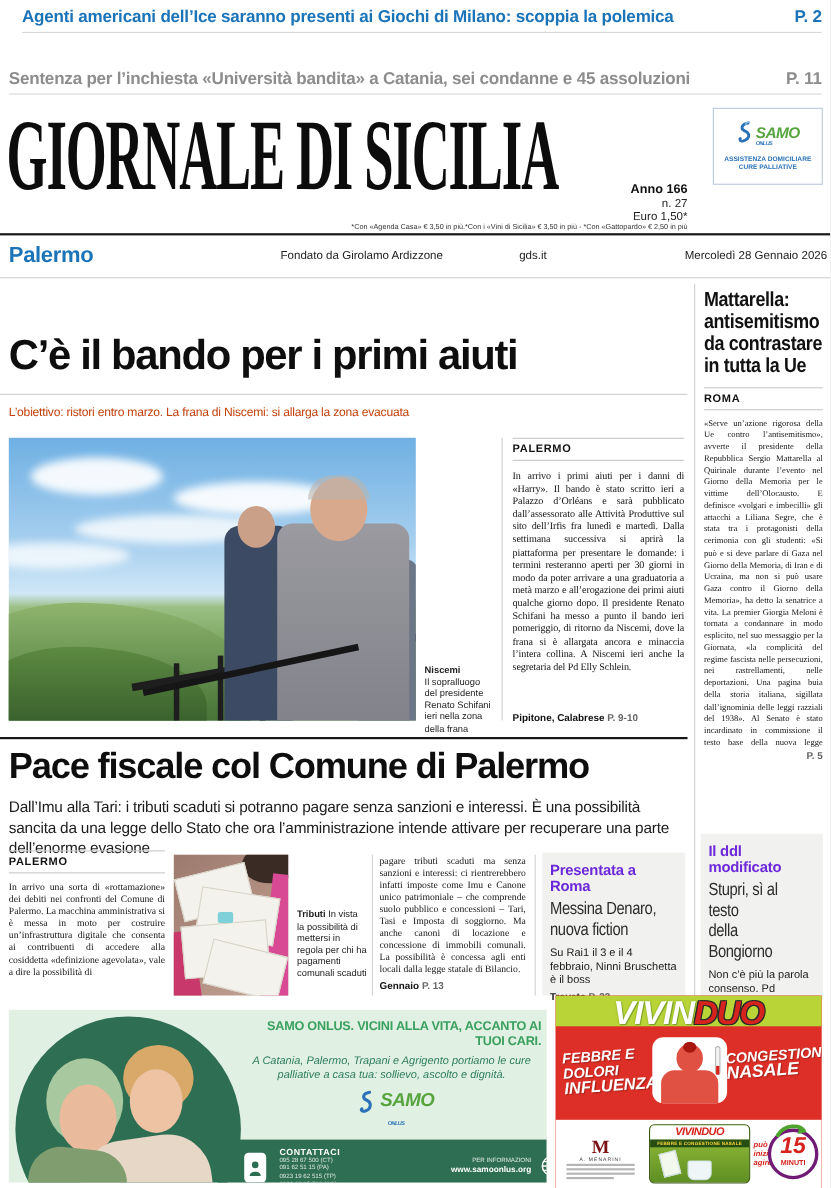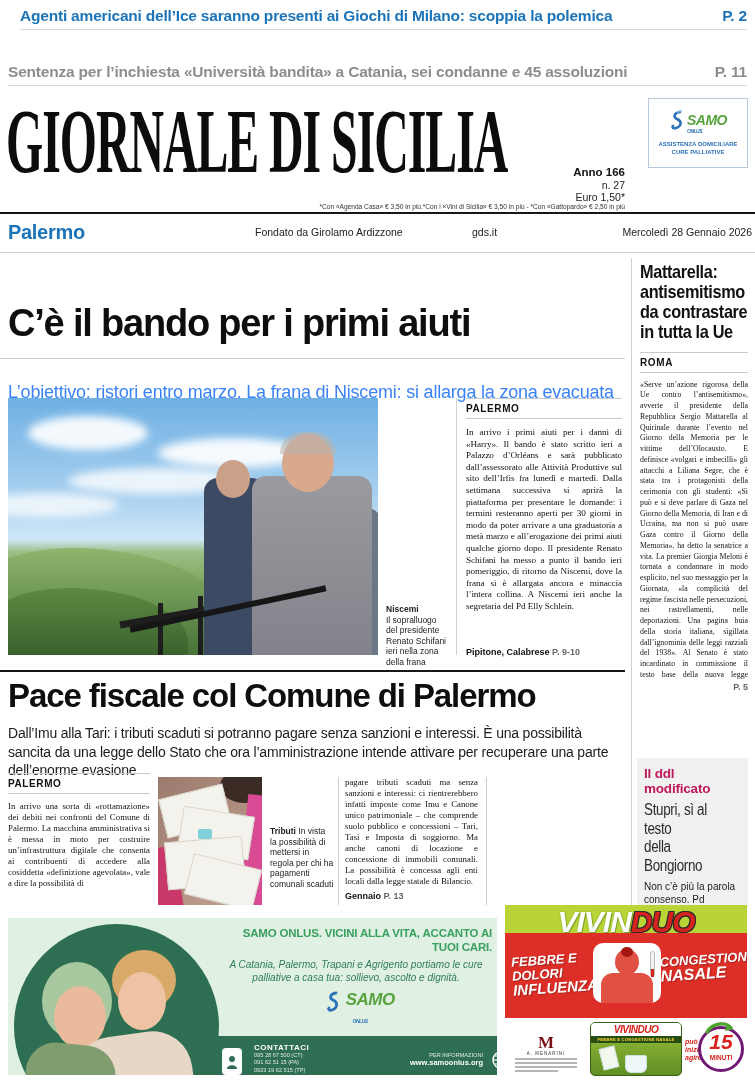--- a/index.html
+++ b/index.html
@@ -39,21 +39,21 @@
 
   
   .folio { position:absolute; left:0; right:0; top:214px; height:38px; }
   .folio .edition { position:absolute; left:8px; top:7px; font-size:20px; font-weight:bold; color:#1b74b8; letter-spacing:-0.3px; }
   .folio .founded { position:absolute; left:255px; top:12px; font-size:10.5px; color:#222; }
   .folio .site { position:absolute; left:472px; top:12px; font-size:10.5px; color:#222; cursor:pointer; }
   .folio .date { position:absolute; right:3px; top:12px; font-size:10.5px; color:#222; white-space:nowrap; }
 
   
   .lead-h { position:absolute; left:8px; font-size:38px; line-height:43px; font-weight:bold; letter-spacing:-1.2px; color:#0e0e0e; cursor:pointer; }
-  .lead-sub { position:absolute; left:8px; top:382px; font-size:18px; font-weight:400; color:#3b82f6; letter-spacing:-0.2px; }
+  .lead-sub { position:absolute; left:8px; top:369px; font-size:11px; font-weight:400; color:#c2410c; letter-spacing:-0.2px; }
 
   .photo1 { position:absolute; left:8px; top:398px; width:370px; height:257px; overflow:hidden; background:linear-gradient(#6fb0e3 0%, #a8d0ef 38%, #cfe7f7 55%, #9bbf85 60%, #77a258 75%, #4a7a3a 100%); }
   .cloud { position:absolute; background:#fff; border-radius:50%; filter:blur(4px); opacity:.92; }
   .hill { position:absolute; background:linear-gradient(#8fb56e,#3e6b31); border-radius:40% 60% 0 0; }
   .railing { position:absolute; background:#1e1e1e; }
   .person { position:absolute; border-radius:14px 14px 0 0; }
   .head { position:absolute; border-radius:50%; }
   .cap1 { position:absolute; left:386px; top:604px; width:64px; font-size:8.5px; line-height:10.5px; color:#222; }
   .cap-t { font-weight:bold; }
 
@@ -67,21 +67,21 @@
 
   
   .rcol { position:absolute; left:640px; width:108px; }
   .rcol-h { font-size:18.5px; line-height:19.5px; font-weight:bold; letter-spacing:-0.4px;
     transform:scaleX(0.88); transform-origin:left top; white-space:nowrap; cursor:pointer; }
   .rcol-sub { font-size:10.5px; line-height:13px; color:#111; }
   .rcol-body { font-size:7.8px; line-height:10.75px; }
   .pgref { font-size:9px; font-weight:bold; color:#666; text-align:right; }
 
   .teaser-box { position:absolute; background:#f1f1ef; padding:8px 7px; }
-  .tb-kicker { color:#be185d; font-weight:bold; font-size:13.5px; letter-spacing:-0.2px; }
+  .tb-kicker { color:#6d28d9; font-weight:bold; font-size:13.5px; letter-spacing:-0.2px; }
   .tb-h { font-weight:400; color:#2c2c2c; font-size:16px; line-height:18.5px; letter-spacing:-0.4px;
     transform:scaleX(0.84); transform-origin:left top; margin-top:5px; cursor:pointer; }
   .tb-dek { font-size:10px; line-height:12.5px; color:#1a1a1a; margin-top:6px; }
 
   
   .h2-head { position:absolute; left:8px; top:677px; font-size:33px; font-weight:bold; letter-spacing:-1.1px; color:#0e0e0e; cursor:pointer; }
   .h2-sub { position:absolute; left:8px; top:724px; width:618px; font-size:14px; line-height:18.5px; font-weight:400; color:#1c1c1c; letter-spacing:-0.2px; }
   .s2-left { position:absolute; left:8px; top:773px; width:142px; }
   .s2-left .body-serif { margin-top:7px; font-size:8.8px; line-height:11px; }
   .photo2 { position:absolute; left:158px; top:777px; width:104px; height:128px; overflow:hidden; background:linear-gradient(135deg,#9c7a6e,#c4a494); }
@@ -262,20 +262,29 @@
 
   <div class="s2-mid">
     <div class="body-serif" style="height:112px; overflow:hidden;">pagare tributi scaduti ma senza sanzioni e interessi: ci rientrerebbero infatti imposte come Imu e Canone unico patrimoniale – che comprende suolo pubblico e concessioni – Tari, Tasi e Imposta di soggiorno. Ma anche canoni di locazione e concessione di immobili comunali. La possibilità è concessa agli enti locali dalla legge statale di Bilancio.</div>
     <div class="byline">
       <span>Gennaio</span> <span class="pg">P. 13</span>
     </div>
   </div>
 
   <div class="vline" style="left:486px; top:777px; height:128px;"></div>
 
+  <div class="teaser-box" style="left:493px; top:775px; width:130px; height:130px;">
+    <div class="tb-kicker">Presentata a Roma</div>
+    <div class="tb-h">Messina Denaro,</div>
+    <div class="tb-h" style="margin-top:0;">nuova fiction</div>
+    <div class="tb-dek">Su Rai1 il 3 e il 4 febbraio, Ninni Bruschetta è il boss</div>
+    <div class="byline">
+      <span>Trovato</span> <span class="pg">P. 22</span>
+    </div>
+  </div>
 
   <div class="ad-samo">
     <div class="samo-circle">
       <div class="head" style="left:28px; top:38px; width:70px; height:78px; background:#a8c8a0;"></div>
       <div class="head" style="left:40px; top:62px; width:52px; height:62px; background:#e9bb9c;"></div>
       <div class="head" style="left:98px; top:26px; width:64px; height:60px; background:#d9a96a;"></div>
       <div class="head" style="left:104px; top:48px; width:48px; height:58px; background:#eec3a4;"></div>
       <div style="position:absolute; left:60px; top:110px; width:120px; height:100px; background:#e6d7c6; border-radius:40px 40px 0 0; transform:rotate(-8deg);"></div>
       <div style="position:absolute; left:10px; top:120px; width:90px; height:90px; background:#7f9d6e; border-radius:30px 30px 0 0; transform:rotate(6deg);"></div>
     </div>

